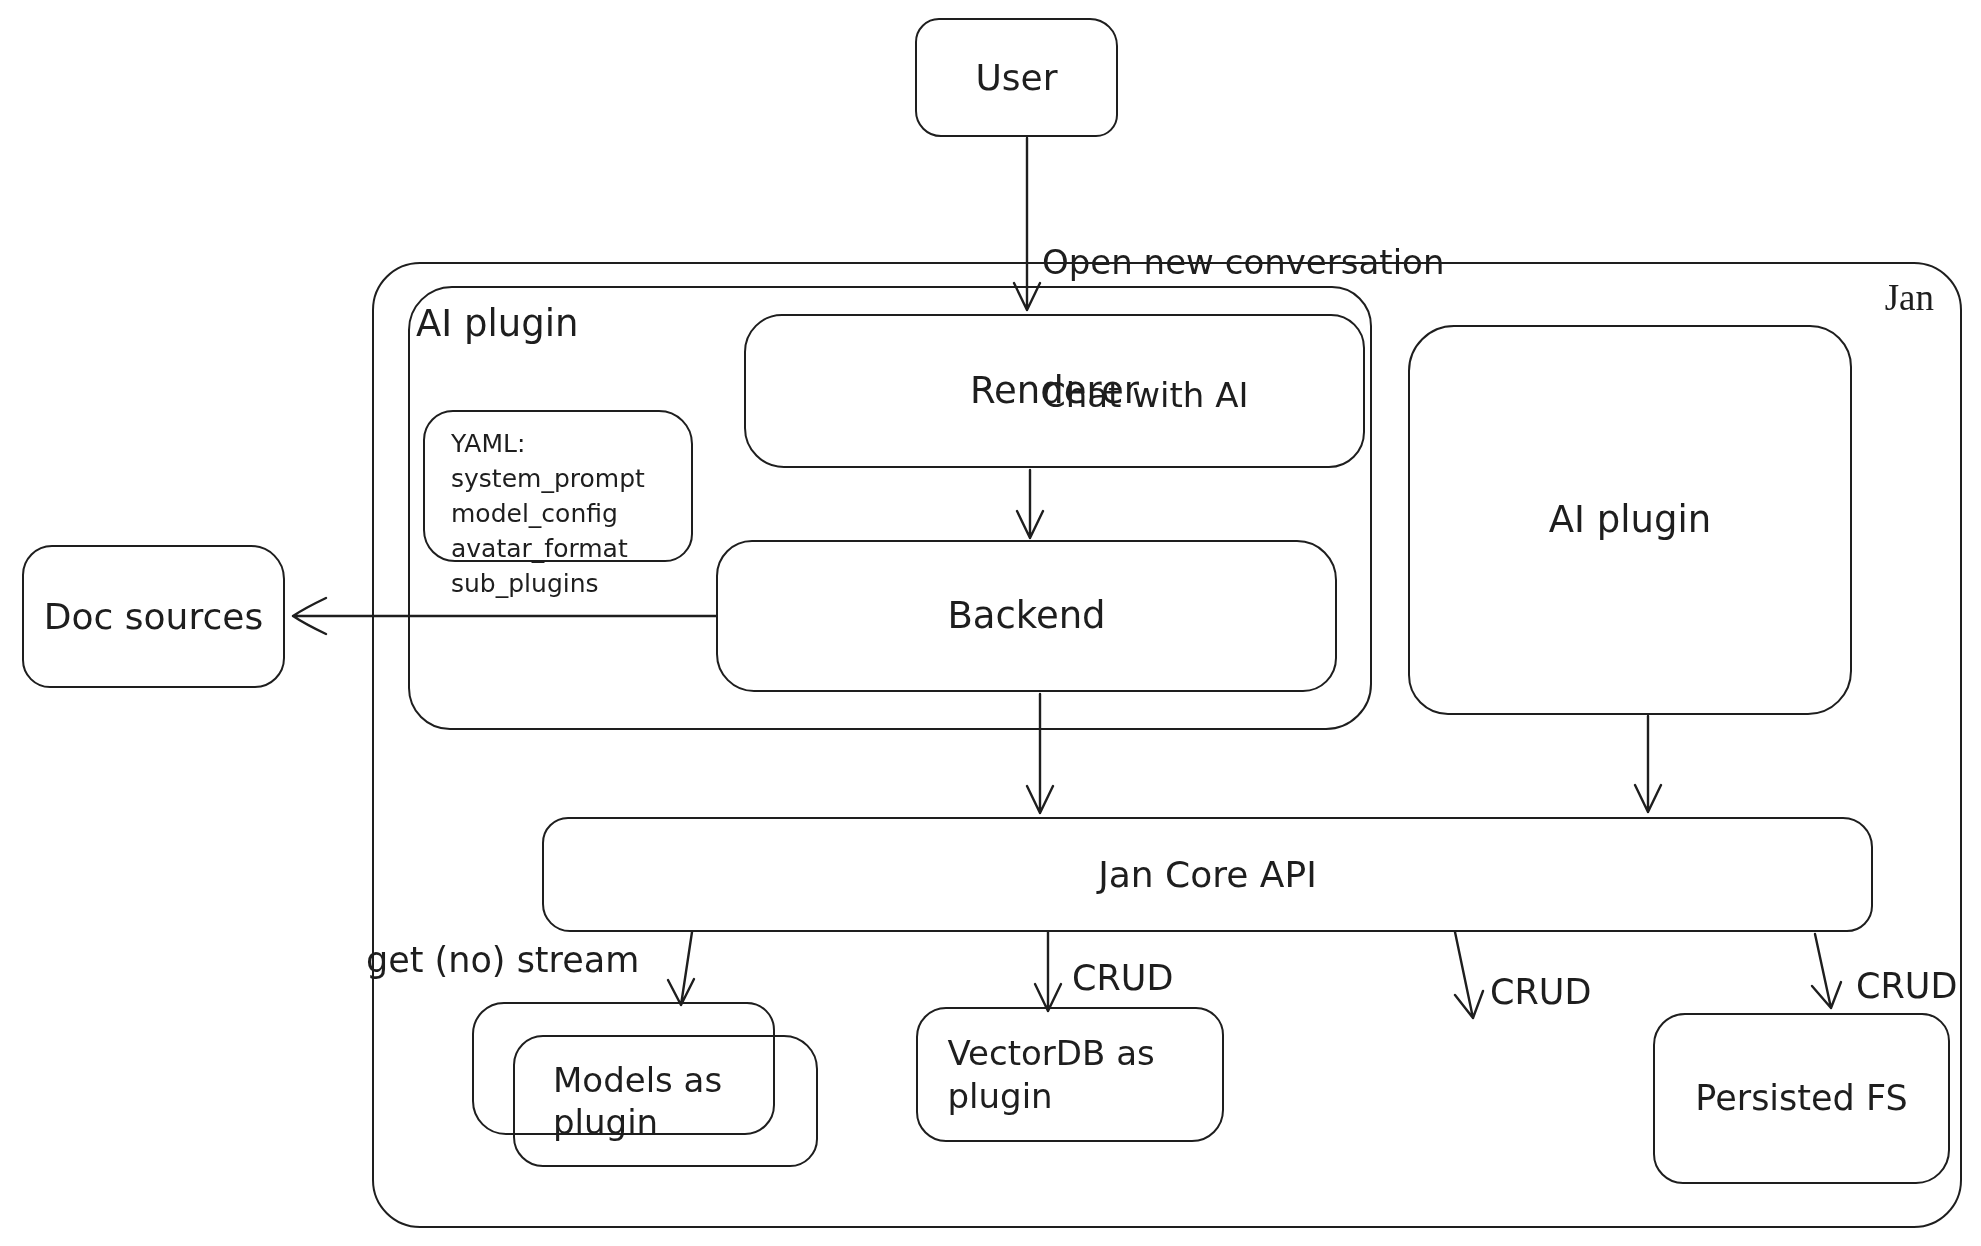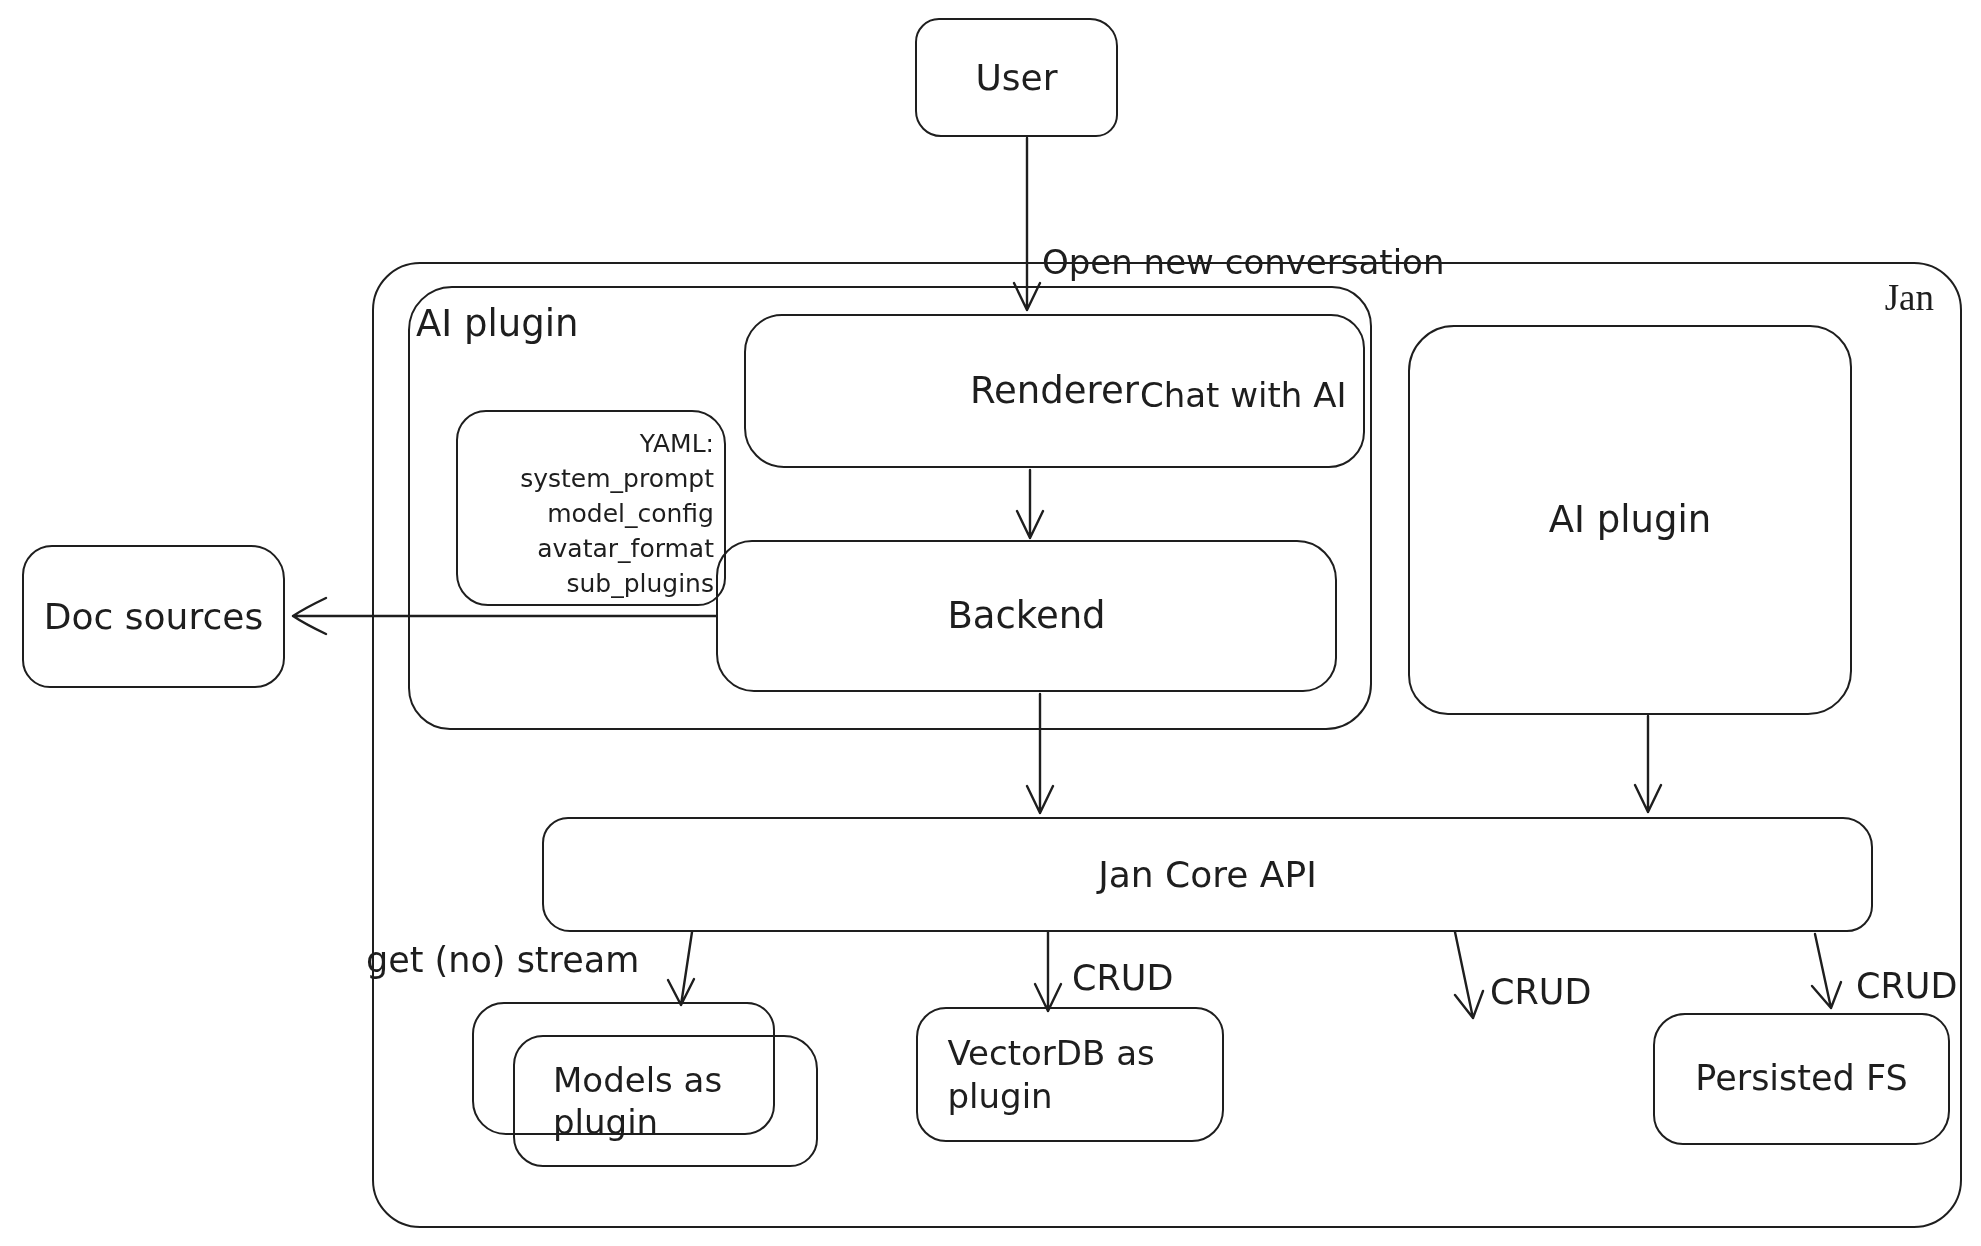--- a/index.html
+++ b/index.html
@@ -24,21 +24,20 @@
     align-items: center;
     justify-content: center;
     text-align: left;
     box-sizing: border-box;
   }
   .node .lbl { line-height: 1.25; }
   .floating-label {
     position: absolute;
     white-space: pre;
     line-height: 1.3;
-    text-align: center;
   }
   #arrows {
     position: absolute;
     left: 0; top: 0;
     width: 1981px; height: 1246px;
     pointer-events: none;
   }
   #arrows path {
     stroke: #1e1e1e;
     stroke-width: 2.4;
@@ -50,22 +49,22 @@
   
   #user-box        { left: 915px;  top: 18px;   width: 203px; height: 119px; border-radius: 24px 28px 22px 26px; font-size: 36px; }
   #edge-label-open { left: 1042px; top: 152px;  font-size: 34px; }
 
   #jan-box         { left: 372px;  top: 262px;  width: 1590px; height: 966px; border-radius: 48px; font-family: Liberation Serif, serif; }
   #jan-label       { right: 26px;  top: 12px;   position: absolute; font-size: 37px; }
 
   #ai-plugin-group { left: 408px;  top: 286px;  width: 964px;  height: 444px; border-radius: 44px 40px 46px 42px; }
   #ai-plugin-group-label { left: 416px; top: 300px; font-size: 37px; }
 
-  #yaml-box        { left: 423px;  top: 410px;  width: 270px;  height: 196px; border-radius: 30px 34px 28px 32px;
-                     display: block; padding: 14px 10px 0 26px; font-size: 25px; text-align: right; margin-left: 33px; }
+  #yaml-box        { left: 423px;  top: 410px;  width: 270px;  height: 152px; border-radius: 30px 34px 28px 32px;
+                     display: block; padding: 14px 10px 0 26px; font-size: 25px; text-align: left; }
   #yaml-box .yline { line-height: 35px; white-space: pre; }
 
   #renderer-box    { left: 744px;  top: 314px;  width: 621px;  height: 154px; border-radius: 38px 34px 36px 40px; font-size: 37px; }
   #backend-box     { left: 716px;  top: 540px;  width: 621px;  height: 152px; border-radius: 36px 40px 34px 38px; font-size: 37px; }
 
   #ai-plugin-right { left: 1408px; top: 325px;  width: 444px;  height: 390px; border-radius: 46px 42px 44px 40px; font-size: 37px; }
 
   #doc-sources-box { left: 22px;   top: 545px;  width: 263px;  height: 143px; border-radius: 30px 34px 30px 28px; font-size: 36px; }
 
   #jan-core-api-box{ left: 542px;  top: 817px;  width: 1331px; height: 115px; border-radius: 26px 30px 26px 28px; font-size: 36px; }
@@ -73,21 +72,21 @@
   #get-no-stream   { left: 366px;  top: 938px;  font-size: 35px; }
 
   #models-box-back  { left: 472px; top: 1002px; width: 303px; height: 133px; border-radius: 32px 28px 30px 34px; }
   #models-box-front { left: 513px; top: 1035px; width: 305px; height: 132px; border-radius: 30px 34px 28px 30px; font-size: 34px; }
   #models-box-front .lbl { max-width: 225px; }
 
   #vectordb-box    { left: 900px;  top: 1007px; width: 308px;  height: 135px; border-radius: 30px 28px 32px 30px; font-size: 34px; margin-left: 16px; }
   #vectordb-box .lbl { max-width: 245px; }
 
   #persisted-db-box{ left: 1313px; top: 1008px; width: 307px;  height: 135px; border-radius: 30px 34px 28px 32px; font-size: 35px; }
-  #persisted-fs-box{ left: 1653px; top: 1013px; width: 297px;  height: 132px; border-radius: 32px 28px 34px 30px; font-size: 35px; }
+  #persisted-fs-box{ left: 1653px; top: 1013px; width: 297px;  height: 171px; border-radius: 32px 28px 34px 30px; font-size: 35px; }
 
   #crud-vectordb   { left: 1072px; top: 956px;  font-size: 35px; }
   #crud-db         { left: 1490px; top: 970px;  font-size: 35px; }
   #crud-fs         { left: 1856px; top: 964px;  font-size: 35px; }
 </style>
 </head>
 <body>
 
 <div id="canvas">
 

